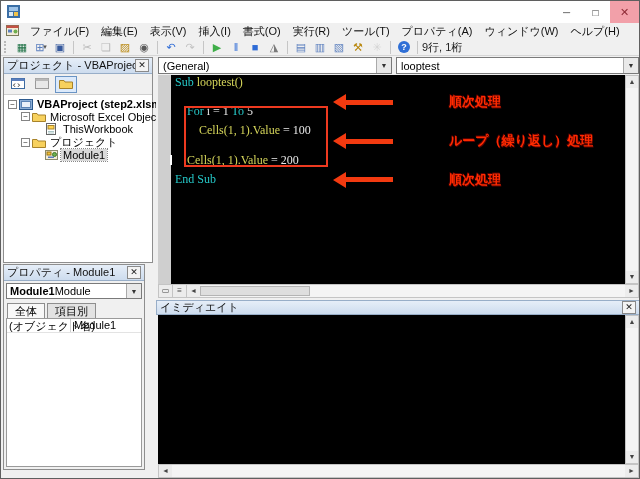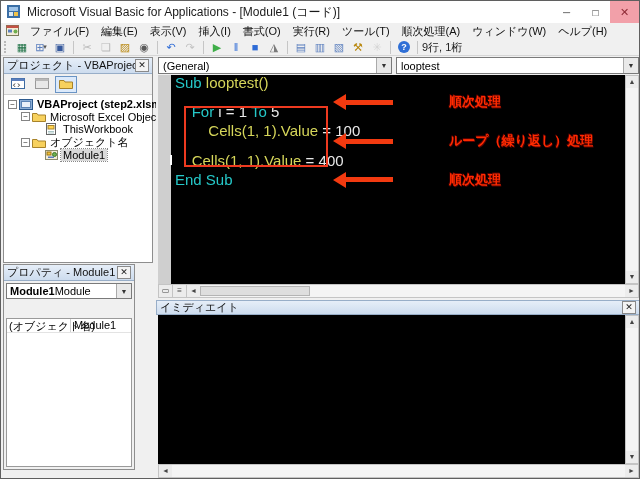--- a/index.html
+++ b/index.html
@@ -41,39 +41,39 @@
   .pp-tool.active{border:1px solid #6a94c4;background:#dceafb;}
   .tree{font-size:11px;color:#000;padding-top:3px;background:#fff;}
   .tree-row{display:flex;align-items:center;height:12.6px;white-space:nowrap;}
   .expander{width:9px;height:9px;border:1px solid #848484;background:#fff;font-size:8px;line-height:7px;text-align:center;margin-right:2px;flex:none;color:#333;}
   .expander-spacer{width:11px;flex:none;}
   .tree-ic{width:16px;flex:none;display:flex;align-items:center;}
   .tree-label{padding:0 2px;}
   .tree-label.bold{font-weight:bold;}
   .tree-label.selected{background:#d9d9d9;outline:1px dotted #888;}
   
-  .properties-panel{position:absolute;left:2px;top:263px;width:132px;height:206px;background:#f0f0f0;border:1px solid #8e8e8e;}
+  .properties-panel{position:absolute;left:2px;top:263px;width:142px;height:206px;background:#f0f0f0;border:1px solid #8e8e8e;}
   .prop-combo{margin:2px;height:16px;background:#fff;border:1px solid #7a7a7a;display:flex;align-items:center;font-size:11px;padding-left:3px;}
   .combo-arrow-btn{margin-left:auto;width:15px;height:100%;background:#e9e9e9;border-left:1px solid #aaa;font-size:7px;display:flex;align-items:center;justify-content:center;color:#333;}
   .prop-tabs{display:flex;padding:2px 3px 0;gap:2px;font-size:11px;height:17px;}
   .prop-tab{padding:0 7px;border:1px solid #8e8e8e;border-bottom:none;background:#e2e2e2;height:15px;line-height:15px;}
   .prop-tab.active{background:#f8f8f8;}
   .prop-grid{position:absolute;left:2px;top:53px;right:2px;bottom:2px;background:#fff;border:1px solid #9a9a9a;font-size:11px;overflow:hidden;}
   .prop-row{display:flex;height:14px;border-bottom:1px solid #e3e3e3;}
   .prop-key{width:64px;padding:0 2px;border-right:1px solid #d0d0d0;white-space:nowrap;}
   .prop-val{flex:1;padding:0 3px;white-space:nowrap;}
   
   .code-window{position:absolute;left:155px;top:55px;width:485px;height:424px;background:#f0f0f0;}
   .combo-row{position:absolute;left:0;top:0;width:485px;height:19px;background:#f0f0f0;}
   .combo{position:absolute;top:1px;height:17px;background:#fff;border:1px solid #7a7a7a;font-size:11px;display:flex;align-items:center;padding-left:4px;color:#000;}
   #combo-object{left:2px;width:234px;text-align:right;}
   #combo-proc{left:240px;width:243px;}
   .code-area{position:absolute;left:2px;top:19px;width:467px;height:209px;background:var(--codebg,#000);overflow:hidden;}
   .code-margin{position:absolute;left:0;top:0;width:13px;height:100%;background:#cfcfcf;}
-  #code-lines{position:absolute;left:17px;top:3px;font-family:Liberation Sans, sans-serif;font-size:15px;line-height:9.7px;}
+  #code-lines{position:absolute;left:17px;top:3px;font-family:Liberation Serif, serif;font-size:12px;line-height:9.7px;}
   .code-line{height:9.7px;white-space:pre;}
   .tok-kw{color:var(--kw,#25c8c8);} .tok-id{color:var(--id,#d6d65a);} .tok-pl{color:var(--pl,#e8e8e8);}
   .loop-box{position:absolute;left:26px;top:31px;width:144px;height:61px;border:2px solid var(--boxc,#ee3a20);}
   .caret{position:absolute;left:12px;top:80px;width:2px;height:10px;background:#fff;}
   .arrow-row{position:absolute;left:175px;display:flex;align-items:center;height:16px;}
   .arrow-head{width:0;height:0;border-top:8px solid transparent;border-bottom:8px solid transparent;border-right:13px solid var(--arrow,#f23a10);flex:none;}
   .arrow-tail{width:47px;height:5px;background:var(--arrow,#f23a10);flex:none;}
   .arrow-label{margin-left:11px;font-size:13px;font-weight:bold;color:var(--labelc,#ff2b00);white-space:nowrap;text-shadow:0.6px 0.6px 0 #5a0000,-0.6px -0.6px 0 #5a0000;padding-left:45px;}
   
   .vscroll{position:absolute;width:14px;background:#f4f4f4;border:1px solid #c4c4c4;display:flex;flex-direction:column;justify-content:space-between;align-items:center;}
@@ -100,21 +100,20 @@
 
   <div class="titlebar">
     <span class="app-icon">
       <svg width="15" height="15" viewBox="0 0 15 15">
           <rect x="1" y="1" width="13" height="13" fill="#3a6ea5"></rect>
           <rect x="3" y="3" width="9" height="4" fill="#9ec3e8"></rect>
           <rect x="3" y="8" width="4" height="4" fill="#d8e8f7"></rect>
           <rect x="8" y="8" width="4" height="4" fill="#f0c24a"></rect>
         </svg>
     </span>
-    <span class="title-text">Microsoft Visual Basic for Applications - [Module1 (コード)]</span>
     <span class="win-controls">
       <span class="win-btn">─</span>
       <span class="win-btn">□</span>
       <span class="win-btn close">✕</span>
     </span>
   </div>
 
   <div class="menubar">
     <span class="mdi-icon">
       <svg width="13" height="11" viewBox="0 0 13 11">
@@ -125,21 +124,21 @@
         </svg>
     </span>
     <span id="menu-items" style="display:flex;">
         <span class="menu-item">ファイル(F)</span>
         <span class="menu-item">編集(E)</span>
         <span class="menu-item">表示(V)</span>
         <span class="menu-item">挿入(I)</span>
         <span class="menu-item">書式(O)</span>
         <span class="menu-item">実行(R)</span>
         <span class="menu-item">ツール(T)</span>
-        <span class="menu-item">順次処理(A)</span>
+        <span class="menu-item">プロパティ(A)</span>
         <span class="menu-item">ウィンドウ(W)</span>
         <span class="menu-item">ヘルプ(H)</span>
       </span>
 
   </div>
 
   <div class="toolbar">
     <span class="tb-grip"></span>
     <span id="toolbar-items" style="display:flex;align-items:center;gap:1px;">
         <span class="tb-btn">
@@ -266,21 +265,21 @@
           </span>
           <span class="tree-label">ThisWorkbook</span>
         </div>
         <div class="tree-row" style="padding-left: 17px;">
           <span class="expander">−</span>
           <span class="tree-ic">
             <svg width="14" height="11" viewBox="0 0 14 11">
               <path d="M0.5 2.5 h4.5 l1 1.5 h7.5 v6.5 h-13 z" fill="#f7d15e" stroke="#a8832a"></path>
             </svg>
           </span>
-          <span class="tree-label">オブジェクト名</span>
+          <span class="tree-label">プロジェクト</span>
         </div>
         <div class="tree-row" style="padding-left: 30px;">
           <span class="expander-spacer"></span>
           <span class="tree-ic">
             <svg width="13" height="11" viewBox="0 0 13 11">
               <rect x="0.5" y="1.5" width="12" height="9" fill="#f2ecd8" stroke="#8a8a6a"></rect>
               <rect x="2" y="3" width="4" height="3" fill="#f3c13a" stroke="#9a7410"></rect>
               <circle cx="9.5" cy="5.5" r="2" fill="#6fae4e" stroke="#3c7a28"></circle>
               <rect x="3" y="7.5" width="6" height="1.5" fill="#5b7fbe"></rect>
             </svg>
@@ -293,20 +292,24 @@
   <div class="properties-panel">
     <div class="panel-header">
       <span class="panel-title">プロパティ - Module1</span>
       <span class="panel-close">✕</span>
     </div>
     <div class="prop-combo">
       <span style="font-weight:bold;">Module1</span>
       <span> Module</span>
       <span class="combo-arrow-btn">▼</span>
     </div>
+    <div class="prop-tabs" id="prop-tabs">
+        <span class="prop-tab active">全体</span>
+        <span class="prop-tab">項目別</span>
+      </div>
     <div class="prop-grid" id="prop-grid">
         <div class="prop-row">
           <span class="prop-key">(オブジェクト名)</span>
           <span class="prop-val">Module1</span>
         </div>
       </div>
   </div>
 
   <div class="code-window">
     <div class="combo-row">
@@ -324,21 +327,21 @@
       <div class="code-margin"></div>
       <div id="code-lines">
           <div class="code-line"><span class="tok-kw">Sub </span><span class="tok-id">looptest()</span></div>
           <div class="code-line"></div>
           <div class="code-line"></div>
           <div class="code-line"><span class="tok-pl">    </span><span class="tok-kw">For</span><span class="tok-pl"> i = 1 </span><span class="tok-kw">To</span><span class="tok-pl"> 5</span></div>
           <div class="code-line"></div>
           <div class="code-line"><span class="tok-pl">        </span><span class="tok-id">Cells(1, 1).Value</span><span class="tok-pl"> = 100</span></div>
           <div class="code-line"></div>
           <div class="code-line"></div>
-          <div class="code-line"><span class="tok-pl">    </span><span class="tok-id">Cells(1, 1).Value</span><span class="tok-pl"> = 400</span></div>
+          <div class="code-line"><span class="tok-pl">    </span><span class="tok-id">Cells(1, 1).Value</span><span class="tok-pl"> = 200</span></div>
           <div class="code-line"></div>
           <div class="code-line"><span class="tok-kw">End Sub</span></div>
         </div>
       <div class="loop-box"></div>
       <div class="caret"></div>
       <div id="annotations">
           <div class="arrow-row" style="top: 19.2px;">
             <span class="arrow-head"></span>
             <span class="arrow-tail"></span>
             <span class="arrow-label">順次処理</span>

